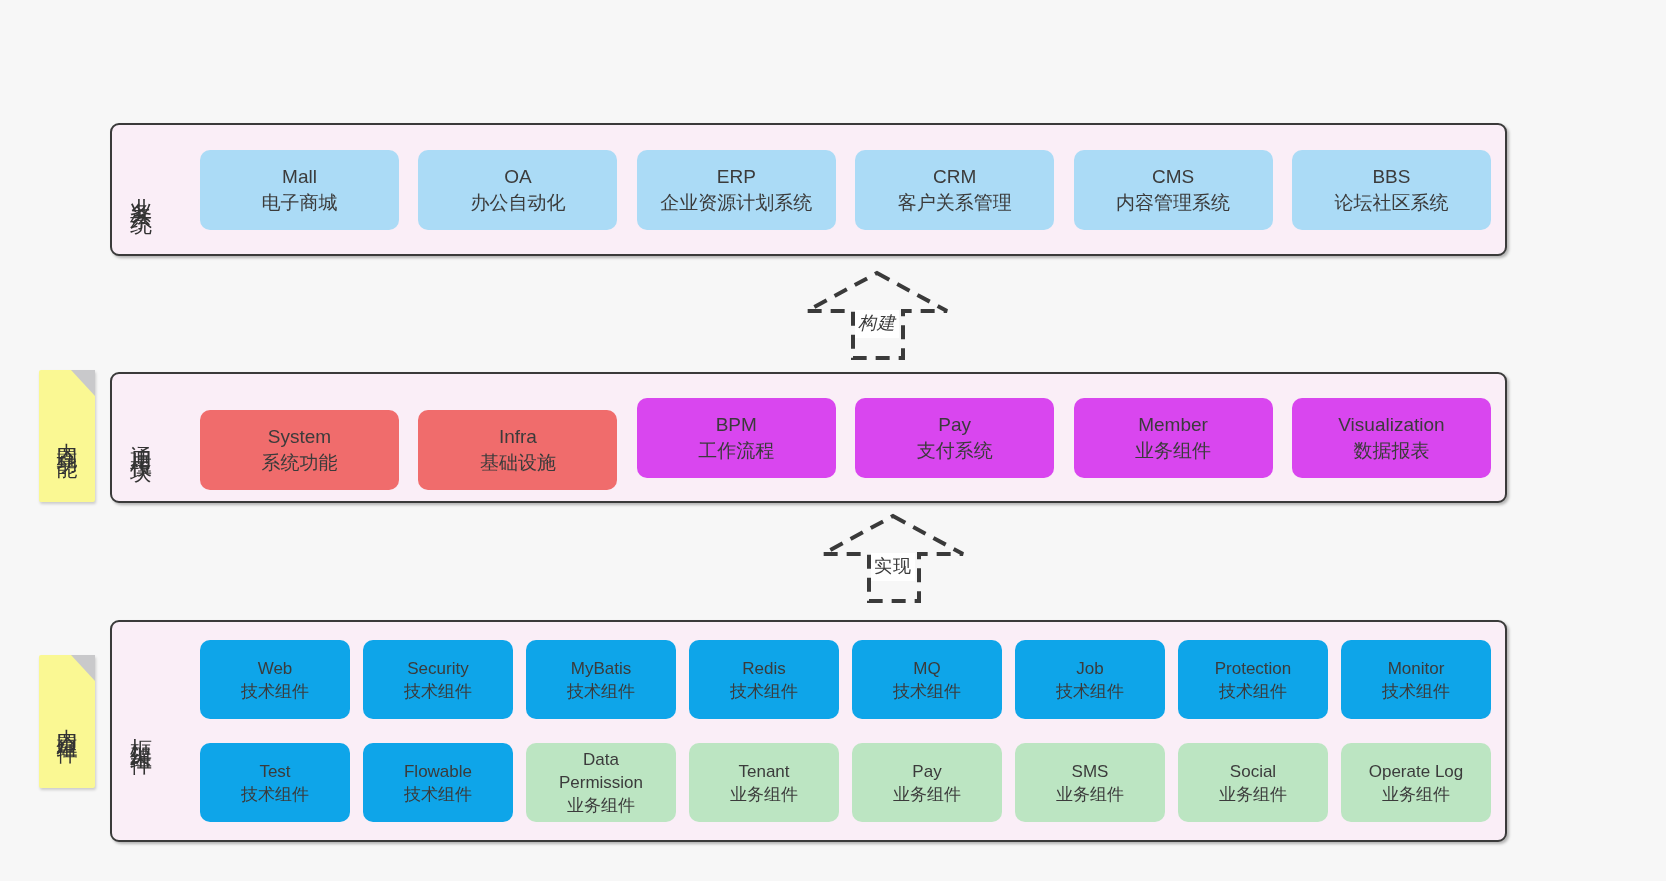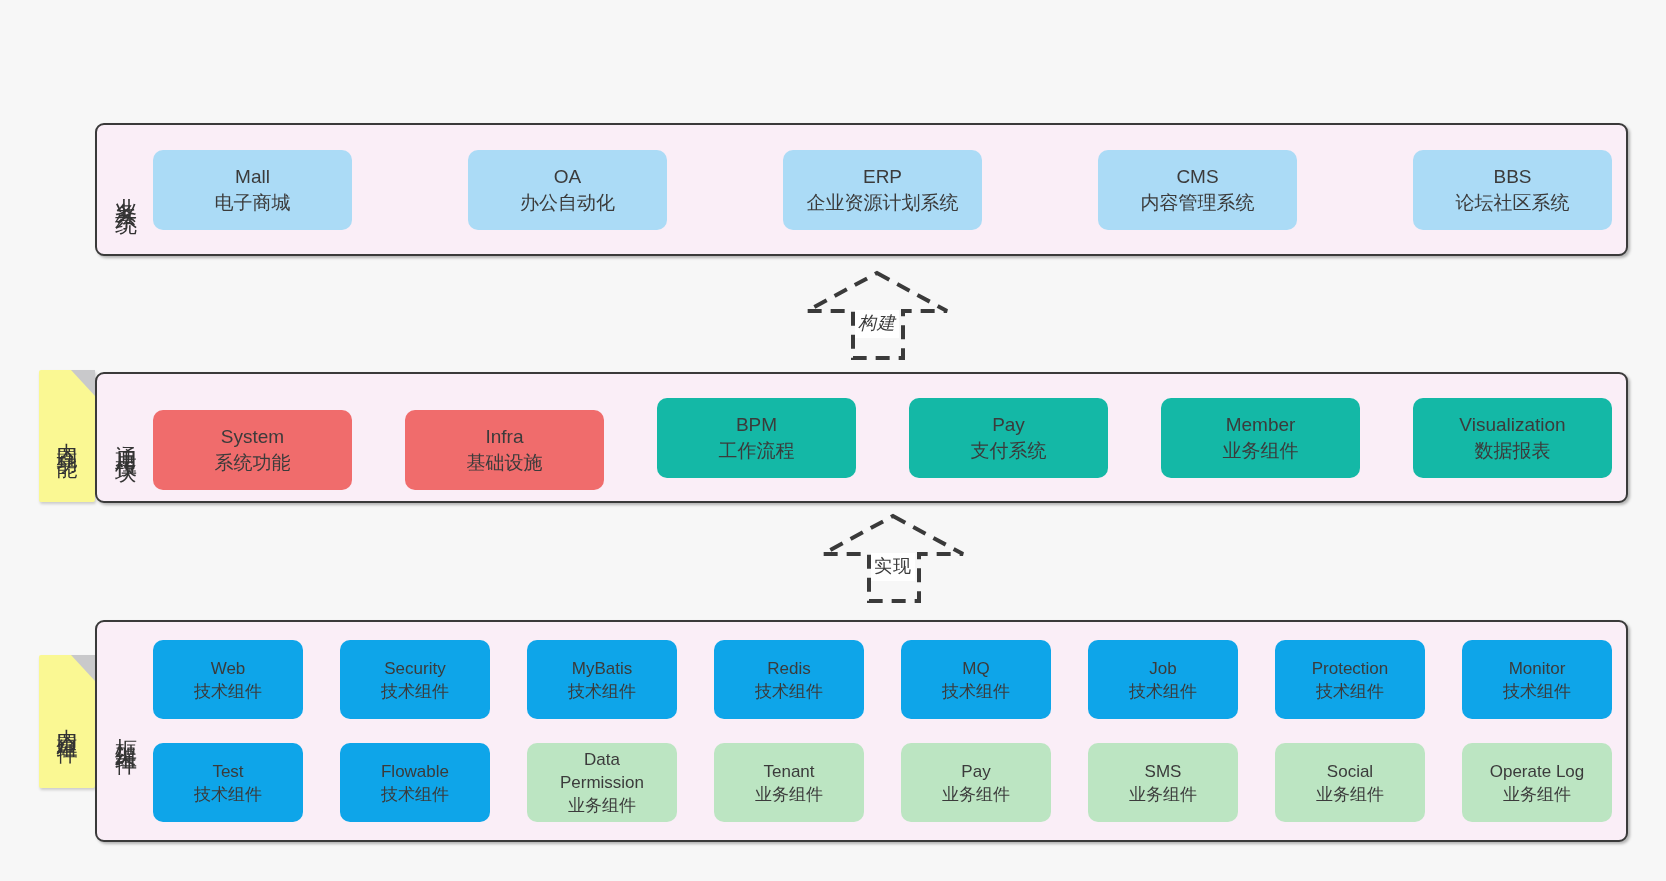--- a/index.html
+++ b/index.html
@@ -3,24 +3,24 @@
 <meta charset="utf-8">
 <style>
   html,body { margin:0; padding:0; }
   .stage {
     position:relative; width:1666px; height:881px; overflow:hidden;
     background:#f7f7f7; color:#3b3b3b;
     font-family:"Liberation Sans", sans-serif;
   }
   
   .panel {
-    position:absolute; left:95px; width:1533px; box-sizing:border-box;
+    position:absolute; left:110px; width:1397px; box-sizing:border-box;
     background:#faeef7; border:2px solid #3a3a3a; border-radius:9px;
     box-shadow:2px 2px 3px rgba(0,0,0,.28);
-    display:flex; z-index:2;
+    display:flex; z-index:2;gap:32px;
   }
   #panel-business   { top:123px; height:133px; }
   #panel-modules    { top:372px; height:131px; }
   #panel-components { top:620px; height:222px; }
   .side-label {
     flex:none; width:46px; padding-left:6px;
     display:flex; align-items:center; justify-content:center;
     writing-mode:vertical-rl; font-size:22px; letter-spacing:5px; color:#333;
   }
   .panel-boxes {
@@ -34,21 +34,21 @@
   .row { display:flex; justify-content:space-between; }
   
   .box {
     border-radius:10px; display:flex; flex-direction:column;
     align-items:center; justify-content:center; text-align:center;
   }
   .box-lg { width:199px; height:80px; font-size:19px; line-height:26px; }
   .box-sm { width:150px; height:79px; font-size:17px; line-height:23px; }
   .v-blue   { background:#abdbf6; }
   .v-red    { background:#f06c6c;margin-top:24px; }
-  .v-pink   { background:#14b8a6; }
+  .v-pink   { background:#d946ef; }
   .v-green  { background:#0ea5e9; }
   .v-lgreen { background:#bce5c2; }
   .box-title.narrow { max-width:100px; }
   
   .tab {
     position:absolute; left:39px; width:56px; z-index:1;
     background:#faf893; border-radius:2px;
     box-shadow:1px 2px 3px rgba(0,0,0,.18);
     display:flex; align-items:center; justify-content:center;
     writing-mode:vertical-rl; font-size:21px; letter-spacing:5px; color:#333;
@@ -97,20 +97,24 @@
       </div>
       <div class="box box-lg v-blue">
         <div class="box-title">OA</div>
         <div class="box-sub">办公自动化</div>
       </div>
       <div class="box box-lg v-blue">
         <div class="box-title">ERP</div>
         <div class="box-sub">企业资源计划系统</div>
       </div>
       <div class="box box-lg v-blue">
+        <div class="box-title">CRM</div>
+        <div class="box-sub">客户关系管理</div>
+      </div>
+      <div class="box box-lg v-blue">
         <div class="box-title">CMS</div>
         <div class="box-sub">内容管理系统</div>
       </div>
       <div class="box box-lg v-blue">
         <div class="box-title">BBS</div>
         <div class="box-sub">论坛社区系统</div>
       </div>
     </div>
   </div>
 

